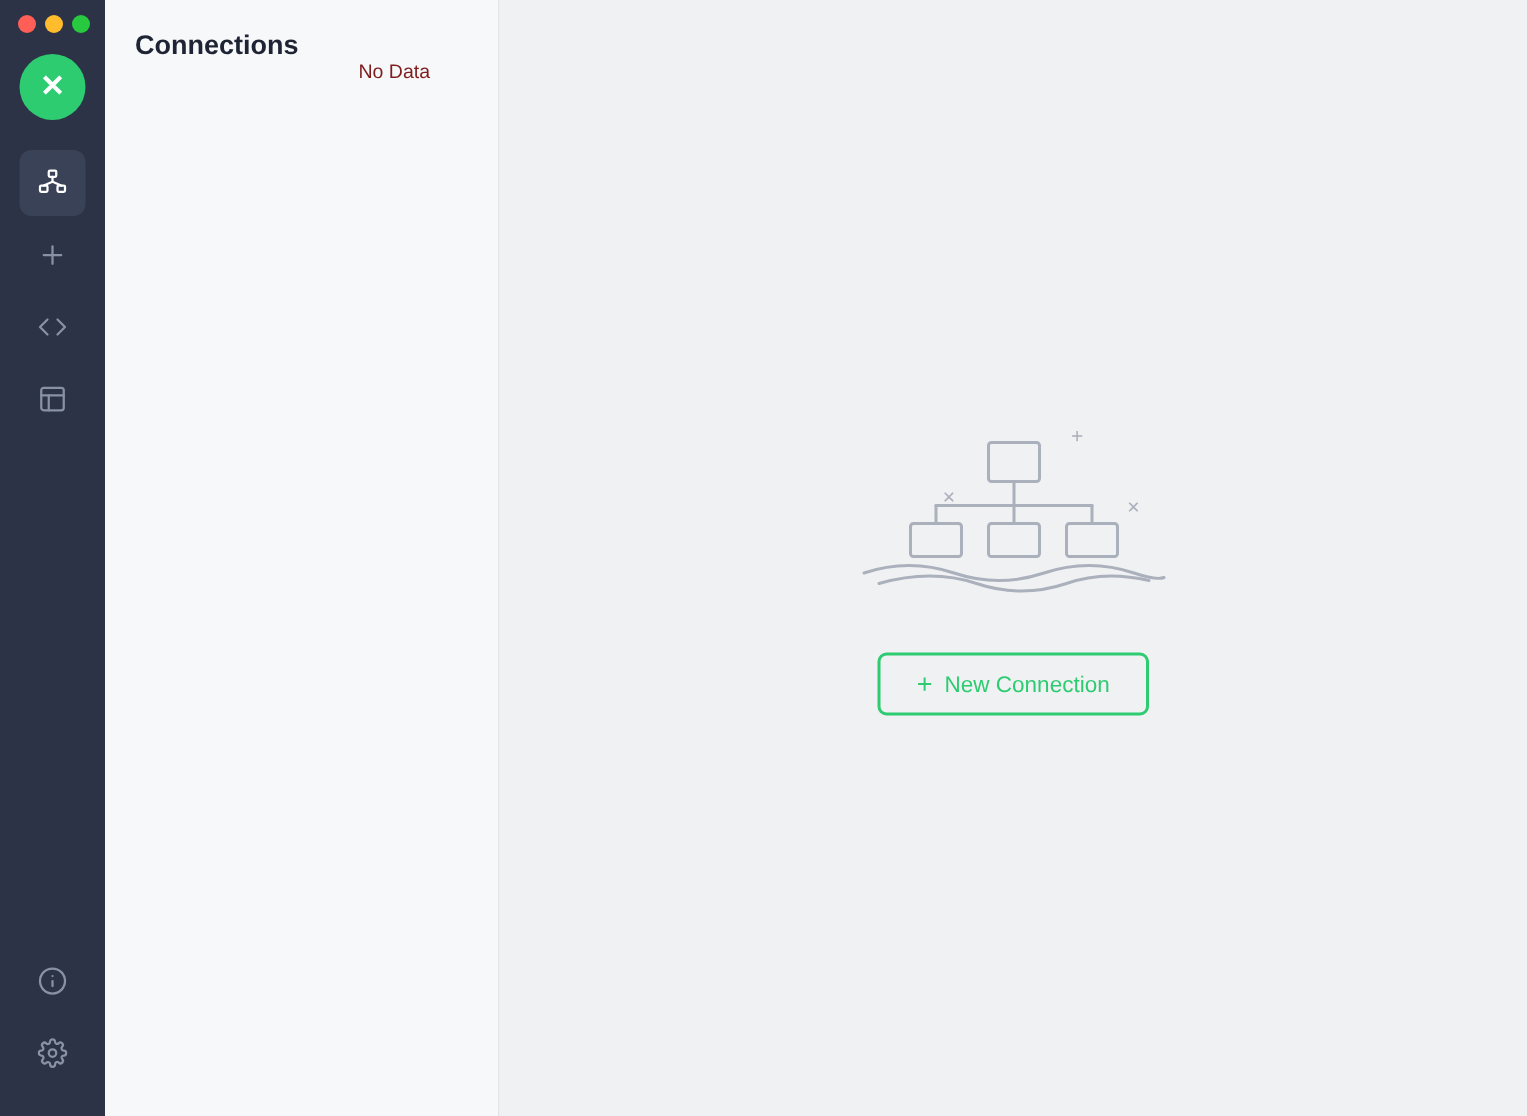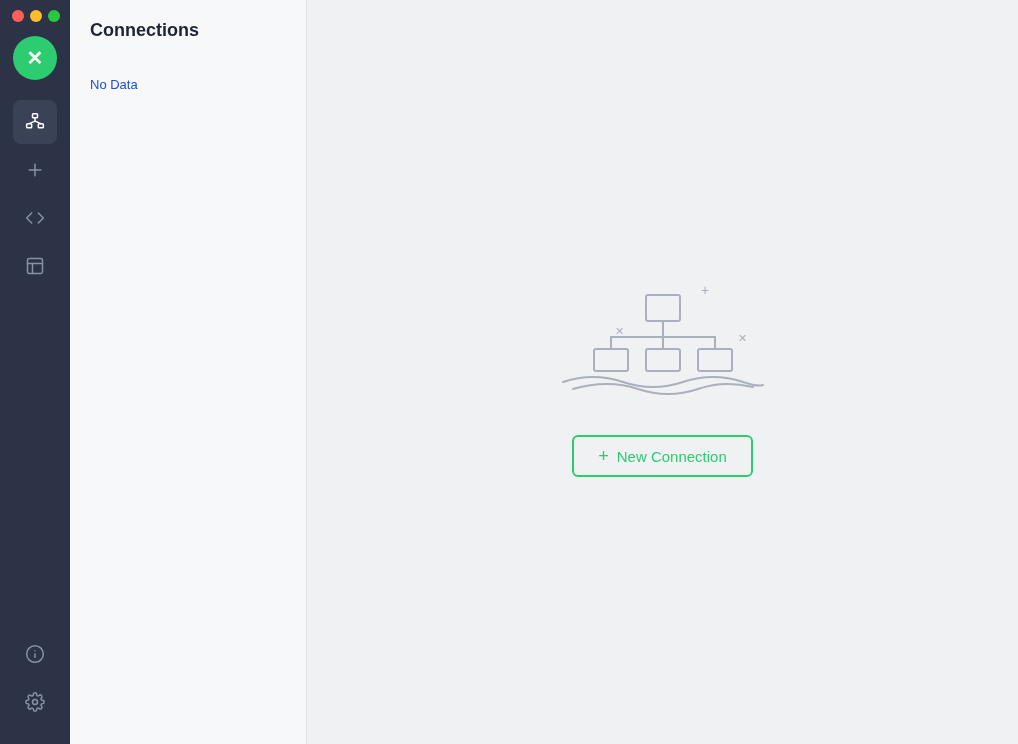--- a/index.html
+++ b/index.html
@@ -107,38 +107,38 @@
     }
 
     
     .layout {
       display: flex;
       flex: 1;
       height: 100%;
     }
 
     .left-panel {
-      width: 237px;
+      width: 263px;
       background: #f7f8fa;
       border-right: 1px solid #e2e4e8;
       display: flex;
-      flex-direction: column;
+      flex-direction: row;
       padding: 20px 0 16px 0;
     }
 
     .panel-title {
       font-size: 18px;
       font-weight: 600;
       color: #1e2433;
       padding: 0 20px 16px 20px;
     }
 
     .no-data {
       padding: 20px;
-      color: #1d4ed8;
+      color: #7f1d1d;
       font-size: 13px;
     }
 
     
     .content-area {
       flex: 1;
       display: flex;
       align-items: center;
       justify-content: center;
       flex-direction: column;

